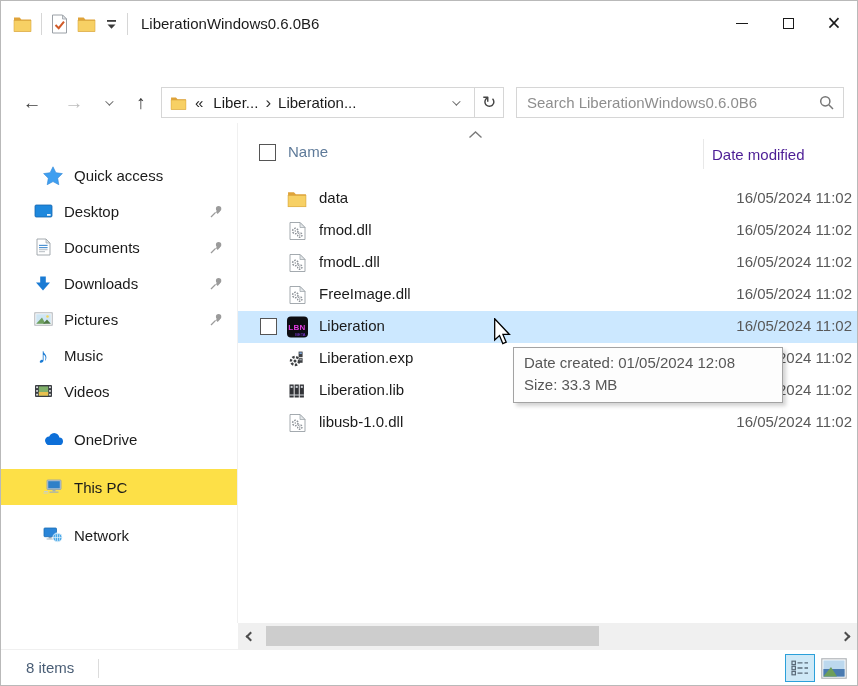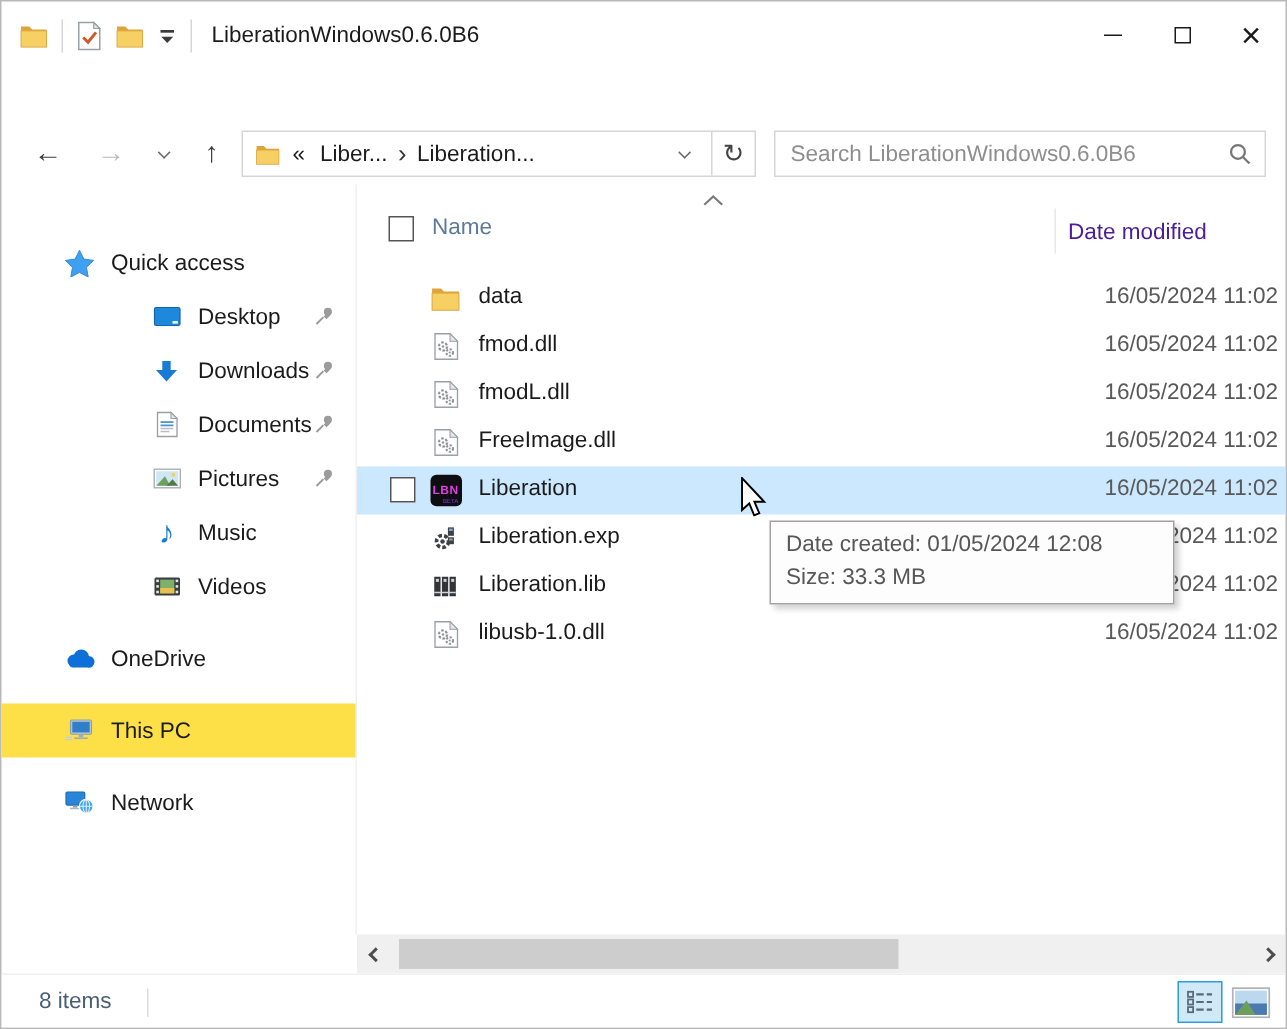--- a/index.html
+++ b/index.html
@@ -40,21 +40,21 @@
   .refresh-btn { width:28px; height:100%; display:flex; align-items:center; justify-content:center; font-size:17px; color:#444; }
   .searchbox { position:absolute; left:515px; right:13px; top:5px; height:31px; border:1px solid #d6d6d6; }
   .search-input { width:100%; height:100%; border:none; outline:none; font-family:inherit; font-size:15px; padding:0 32px 0 10px; color:#1b1b1b; background:transparent; }
   .search-input::placeholder { color:#8e8e8e; opacity:1; }
   .search-mag { position:absolute; right:8px; top:7px; }
 
   
   .sidebar { position:absolute; top:122px; left:0; width:237px; bottom:62px; padding-top:34px; border-right:1px solid #f0f0f0; }
   .si { position:relative; height:36px; display:flex; align-items:center; }
   .si.lvl0 { padding-left:40px; }
-  .si.lvl1 { padding-left:98px; }
+  .si.lvl1 { padding-left:30px; }
   .si.selected { background:#fde047; }
   .si-icon { width:24px; margin-right:9px; display:flex; align-items:center; justify-content:center; }
   .si-label { color:#1b1b1b; white-space:nowrap; }
   .pin { position:absolute; right:14px; top:11px; }
   .sidebar-gap { height:12px; }
   .note-glyph { font-size:21px; color:#1a7bd4; line-height:1; }
 
   
   .filearea { position:absolute; left:237px; top:122px; right:0; bottom:62px; }
   .sort-caret { position:absolute; left:230px; top:2px; }
@@ -213,48 +213,48 @@
               <circle cx="8.6" cy="3.8" r="2.7"></circle>
               <rect x="6.7" y="4.9" width="2.6" height="3.6" transform="rotate(45 8 6.7)"></rect>
             </g>
             <path d="M5.6 7.4L1 12" stroke="#9b9b9b" stroke-width="1.3"></path>
           </svg>
       </span>
     </div>
 
     <div class="si lvl1">
       <span class="si-icon">
-        <svg width="16" height="15" viewBox="0 0 16 15">
-            <path d="M5.2.6h5.6v6H15L8 14.4 1 6.6h4.2z" fill="#1a7bd4"></path>
-          </svg>
-      </span>
-      <span class="si-label">Downloads</span>
-      <span class="pin">
-        <svg width="13" height="13" viewBox="0 0 13 13">
-            <g fill="#9b9b9b">
-              <circle cx="8.6" cy="3.8" r="2.7"></circle>
-              <rect x="6.7" y="4.9" width="2.6" height="3.6" transform="rotate(45 8 6.7)"></rect>
-            </g>
-            <path d="M5.6 7.4L1 12" stroke="#9b9b9b" stroke-width="1.3"></path>
-          </svg>
-      </span>
-    </div>
-
-    <div class="si lvl1">
-      <span class="si-icon">
         <svg width="15" height="18" viewBox="0 0 15 18">
             <path d="M1 1h9l4 4v12H1z" fill="#fff" stroke="#9aa0a6" stroke-width="0.9"></path>
             <path d="M10 1l4 4h-4z" fill="#dfe3e7" stroke="#9aa0a6" stroke-width="0.7"></path>
             <rect x="3" y="6.8" width="8.6" height="1.2" fill="#4f93d2"></rect>
             <rect x="3" y="9" width="8.6" height="1.2" fill="#4f93d2"></rect>
             <rect x="3" y="11.2" width="8.6" height="1" fill="#b6bcc2"></rect>
             <rect x="3" y="13.2" width="6" height="1" fill="#b6bcc2"></rect>
           </svg>
       </span>
       <span class="si-label">Documents</span>
+      <span class="pin">
+        <svg width="13" height="13" viewBox="0 0 13 13">
+            <g fill="#9b9b9b">
+              <circle cx="8.6" cy="3.8" r="2.7"></circle>
+              <rect x="6.7" y="4.9" width="2.6" height="3.6" transform="rotate(45 8 6.7)"></rect>
+            </g>
+            <path d="M5.6 7.4L1 12" stroke="#9b9b9b" stroke-width="1.3"></path>
+          </svg>
+      </span>
+    </div>
+
+    <div class="si lvl1">
+      <span class="si-icon">
+        <svg width="16" height="15" viewBox="0 0 16 15">
+            <path d="M5.2.6h5.6v6H15L8 14.4 1 6.6h4.2z" fill="#1a7bd4"></path>
+          </svg>
+      </span>
+      <span class="si-label">Downloads</span>
       <span class="pin">
         <svg width="13" height="13" viewBox="0 0 13 13">
             <g fill="#9b9b9b">
               <circle cx="8.6" cy="3.8" r="2.7"></circle>
               <rect x="6.7" y="4.9" width="2.6" height="3.6" transform="rotate(45 8 6.7)"></rect>
             </g>
             <path d="M5.6 7.4L1 12" stroke="#9b9b9b" stroke-width="1.3"></path>
           </svg>
       </span>
     </div>

